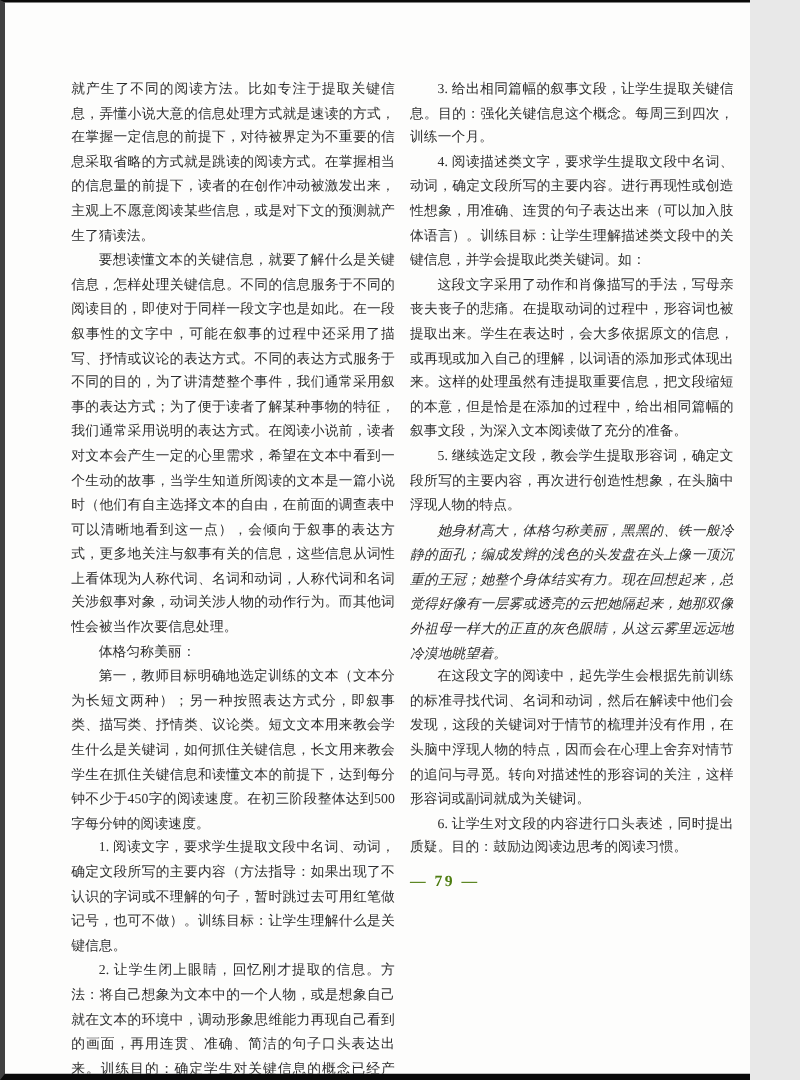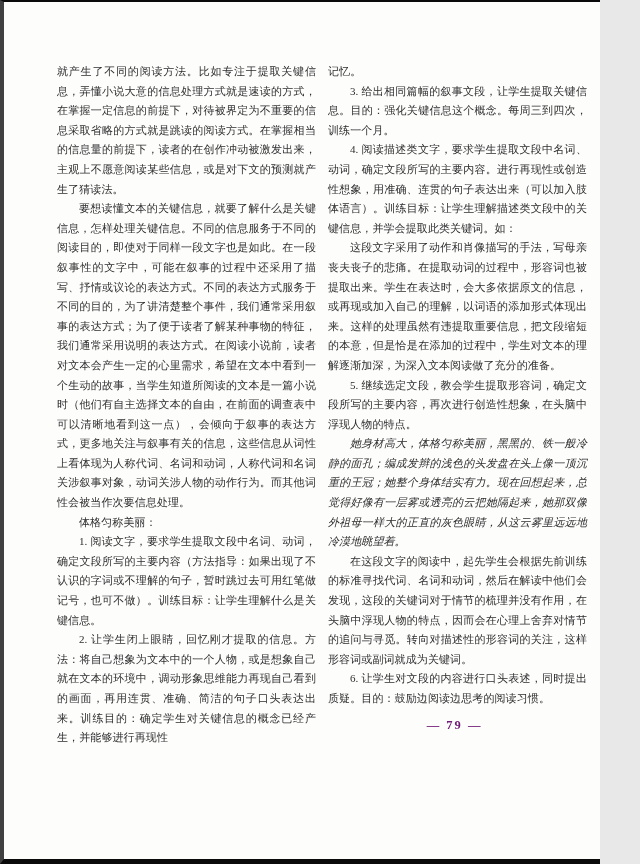--- a/index.html
+++ b/index.html
@@ -42,45 +42,45 @@
   }
   .indent { text-indent: 2em; }
   .quote {
     font-style: italic;
     font-family: "DejaVu Serif", "Liberation Serif", serif;
   }
   .page-number {
     margin-top: 9px;
     font-size: 12.5px;
     font-weight: bold;
-    text-align: center;
+    text-align: left;
     padding-right: 6px;
     letter-spacing: 2px;
-    color: #701a75;
+    color: #4d7c0f;
   }
 </style>
 </head>
 <body>
 
 <div class="page">
   <div class="content">
 
     <div class="col">
       <p class="para">就产生了不同的阅读方法。比如专注于提取关键信息，弄懂小说大意的信息处理方式就是速读的方式，在掌握一定信息的前提下，对待被界定为不重要的信息采取省略的方式就是跳读的阅读方式。在掌握相当的信息量的前提下，读者的在创作冲动被激发出来，主观上不愿意阅读某些信息，或是对下文的预测就产生了猜读法。</p>
       <p class="para indent">要想读懂文本的关键信息，就要了解什么是关键信息，怎样处理关键信息。不同的信息服务于不同的阅读目的，即使对于同样一段文字也是如此。在一段叙事性的文字中，可能在叙事的过程中还采用了描写、抒情或议论的表达方式。不同的表达方式服务于不同的目的，为了讲清楚整个事件，我们通常采用叙事的表达方式；为了便于读者了解某种事物的特征，我们通常采用说明的表达方式。在阅读小说前，读者对文本会产生一定的心里需求，希望在文本中看到一个生动的故事，当学生知道所阅读的文本是一篇小说时（他们有自主选择文本的自由，在前面的调查表中可以清晰地看到这一点），会倾向于叙事的表达方式，更多地关注与叙事有关的信息，这些信息从词性上看体现为人称代词、名词和动词，人称代词和名词关涉叙事对象，动词关涉人物的动作行为。而其他词性会被当作次要信息处理。</p>
       <p class="para indent">体格匀称美丽：</p>
+      <p class="para indent">第一，教师目标明确地选定训练的文本（文本分为长短文两种）；另一种按照表达方式分，即叙事类、描写类、抒情类、议论类。短文文本用来教会学生什么是关键词，如何抓住关键信息，长文用来教会学生在抓住关键信息和读懂文本的前提下，达到每分钟不少于450字的阅读速度。在初三阶段整体达到500字每分钟的阅读速度。</p>
       <p class="para indent">1. 阅读文字，要求学生提取文段中名词、动词，确定文段所写的主要内容（方法指导：如果出现了不认识的字词或不理解的句子，暂时跳过去可用红笔做记号，也可不做）。训练目标：让学生理解什么是关键信息。</p>
       <p class="para indent">2. 让学生闭上眼睛，回忆刚才提取的信息。方法：将自己想象为文本中的一个人物，或是想象自己就在文本的环境中，调动形象思维能力再现自己看到的画面，再用连贯、准确、简洁的句子口头表达出来。训练目的：确定学生对关键信息的概念已经产生，并能够进行再现性</p>
     </div>
 
     <div class="col">
-      <p class="para">记忆。</p>
       <p class="para indent">3. 给出相同篇幅的叙事文段，让学生提取关键信息。目的：强化关键信息这个概念。每周三到四次，训练一个月。</p>
       <p class="para indent">4. 阅读描述类文字，要求学生提取文段中名词、动词，确定文段所写的主要内容。进行再现性或创造性想象，用准确、连贯的句子表达出来（可以加入肢体语言）。训练目标：让学生理解描述类文段中的关键信息，并学会提取此类关键词。如：</p>
-      <p class="para indent">这段文字采用了动作和肖像描写的手法，写母亲丧夫丧子的悲痛。在提取动词的过程中，形容词也被提取出来。学生在表达时，会大多依据原文的信息，或再现或加入自己的理解，以词语的添加形式体现出来。这样的处理虽然有违提取重要信息，把文段缩短的本意，但是恰是在添加的过程中，学生对文本的理解逐渐加深，为深入文本阅读做了充分的准备。</p>
+      <p class="para indent">这段文字采用了动作和肖像描写的手法，写母亲丧夫丧子的悲痛。在提取动词的过程中，形容词也被提取出来。学生在表达时，会大多依据原文的信息，或再现或加入自己的理解，以词语的添加形式体现出来。这样的处理虽然有违提取重要信息，把文段缩短的本意，但是恰是在添加的过程中，给出相同篇幅的叙事文段，为深入文本阅读做了充分的准备。</p>
       <p class="para indent">5. 继续选定文段，教会学生提取形容词，确定文段所写的主要内容，再次进行创造性想象，在头脑中浮现人物的特点。</p>
       <p class="para indent quote">她身材高大，体格匀称美丽，黑黑的、铁一般冷静的面孔；编成发辫的浅色的头发盘在头上像一顶沉重的王冠；她整个身体结实有力。现在回想起来，总觉得好像有一层雾或透亮的云把她隔起来，她那双像外祖母一样大的正直的灰色眼睛，从这云雾里远远地冷漠地眺望着。</p>
       <p class="para indent">在这段文字的阅读中，起先学生会根据先前训练的标准寻找代词、名词和动词，然后在解读中他们会发现，这段的关键词对于情节的梳理并没有作用，在头脑中浮现人物的特点，因而会在心理上舍弃对情节的追问与寻觅。转向对描述性的形容词的关注，这样形容词或副词就成为关键词。</p>
       <p class="para indent">6. 让学生对文段的内容进行口头表述，同时提出质疑。目的：鼓励边阅读边思考的阅读习惯。</p>
       <div class="page-number">— 79 —</div>
     </div>
 
   </div>
 </div>
 

